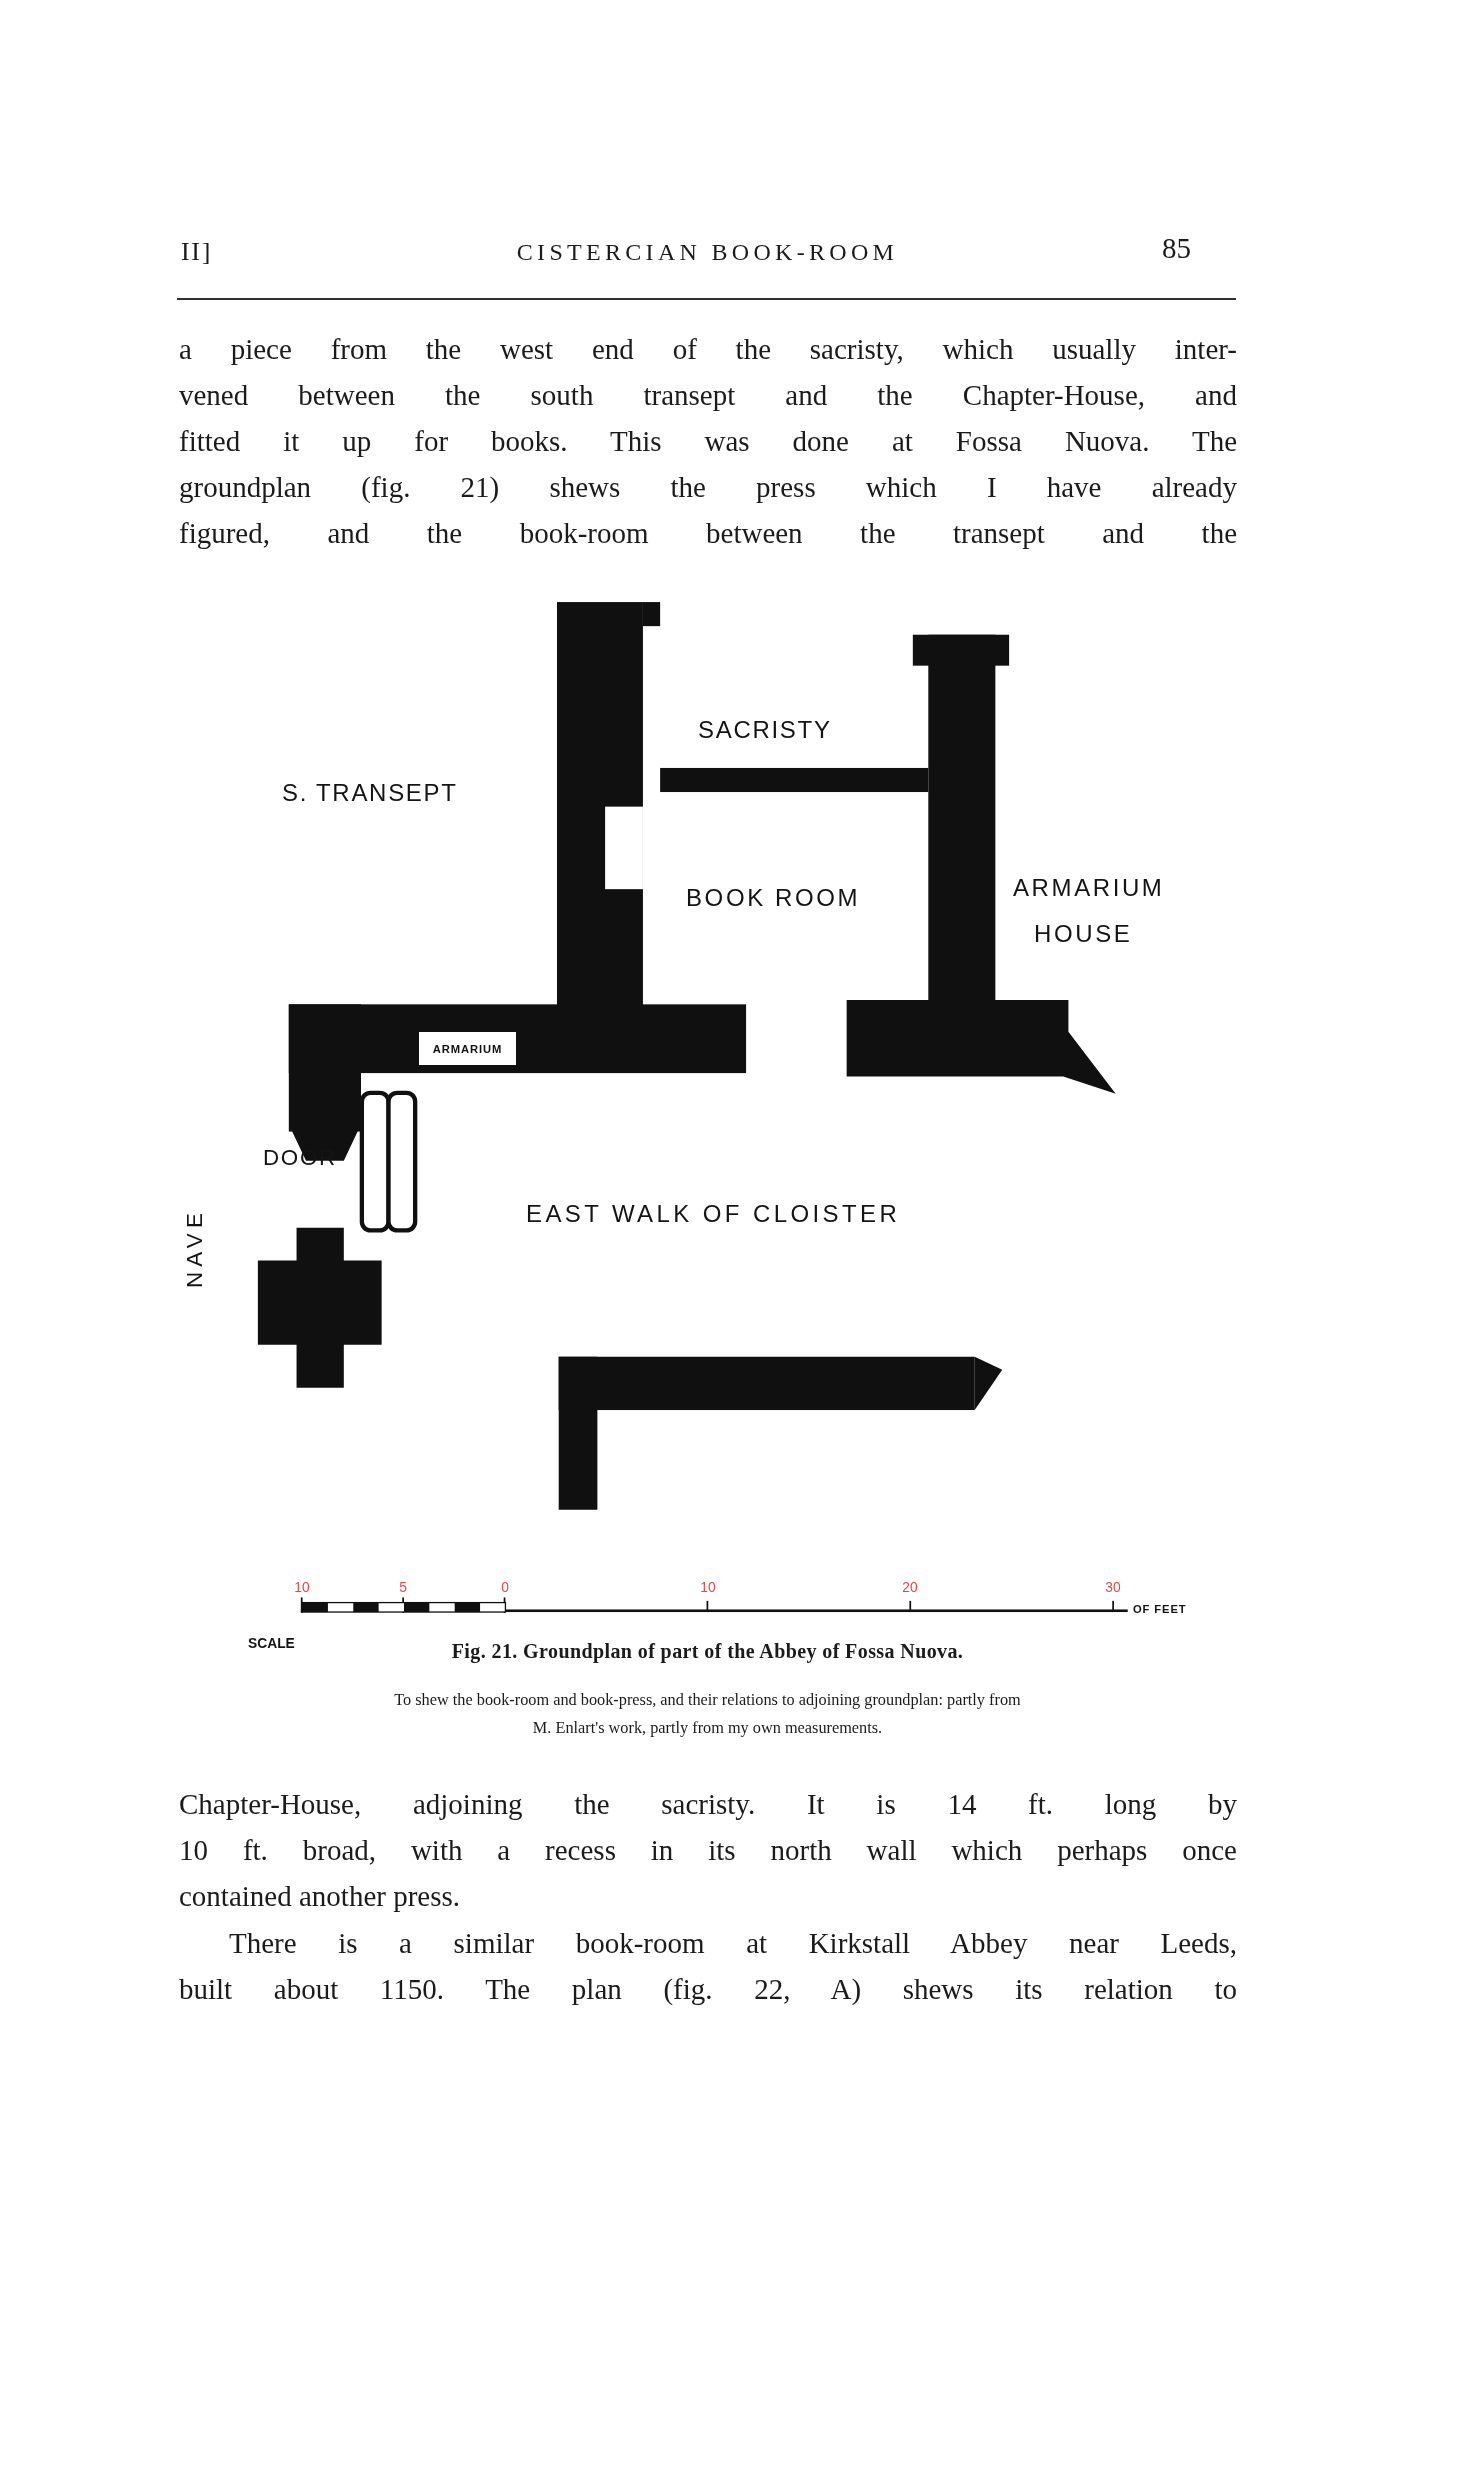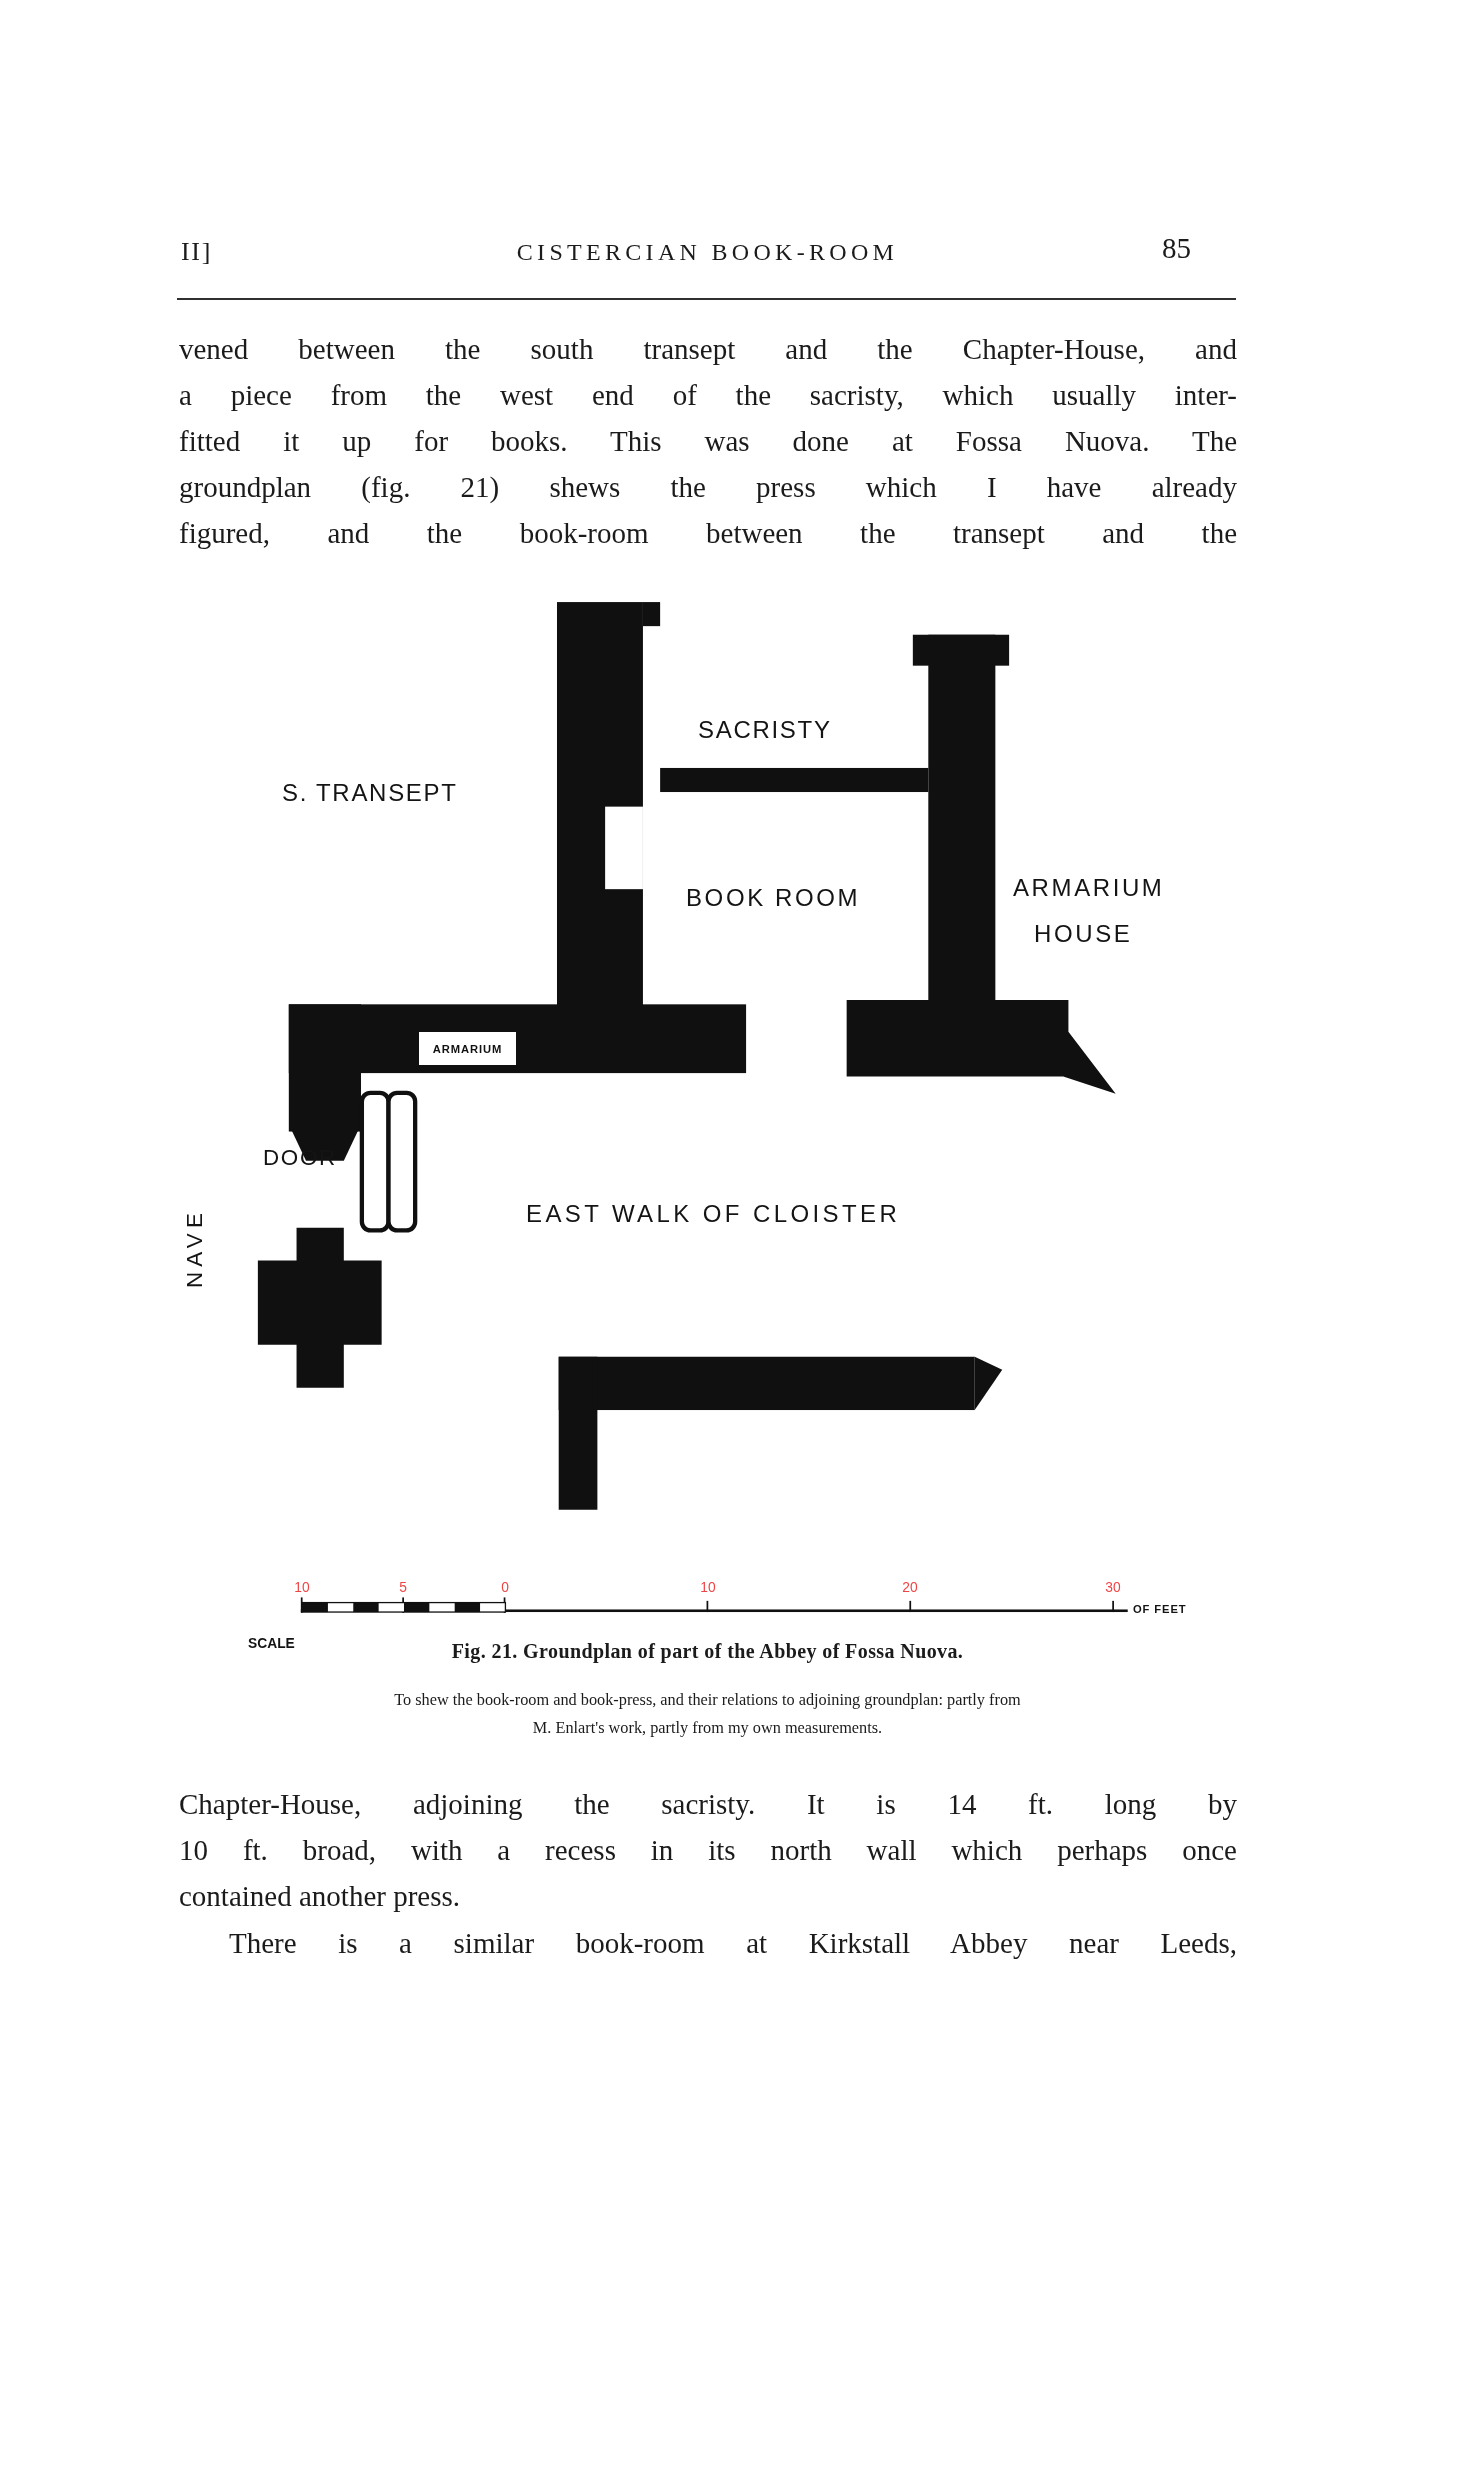--- a/index.html
+++ b/index.html
@@ -69,22 +69,22 @@
 </style>
 </head>
 <body>
 
 <div class="abs header-left">II]</div>
 <div class="abs header-center">CISTERCIAN BOOK-ROOM</div>
 <div class="abs header-right">85</div>
 <div class="abs rule"></div>
 
 <div class="abs para" id="p1">
+  <div class="jl">a piece from the west end of the sacristy, which usually inter-</div>
   <div class="jl">vened between the south transept and the Chapter-House, and</div>
-  <div class="jl">a piece from the west end of the sacristy, which usually inter-</div>
   <div class="jl">fitted it up for books. This was done at Fossa Nuova. The</div>
   <div class="jl">groundplan (fig. 21) shews the press which I have already</div>
   <div class="jl">figured, and the book-room between the transept and the</div>
 </div>
 
 <div class="abs" id="figure">
   <svg id="plan-svg" width="1481" height="1023" viewBox="0 0 1723 1190">
     <g fill="#101010" stroke="none">
       <rect x="648" y="0" width="100" height="490"></rect>
       <rect x="748" y="0" width="20" height="28"></rect>
@@ -150,14 +150,15 @@
 <div class="abs subcap2">M. Enlart's work, partly from my own measurements.</div>
 
 <div class="abs para" id="p2">
   <div class="jl">Chapter-House, adjoining the sacristy. It is 14 ft. long by</div>
   <div class="jl">10 ft. broad, with a recess in its north wall which perhaps once</div>
   <div class="ll">contained another press.</div>
 </div>
 
 <div class="abs para" id="p3">
   <div class="jl indent">There is a similar book-room at Kirkstall Abbey near Leeds,</div>
+  <div class="jl">built about 1150. The plan (fig. 22, A) shews its relation to</div>
 </div>
 
 
 </body></html>

